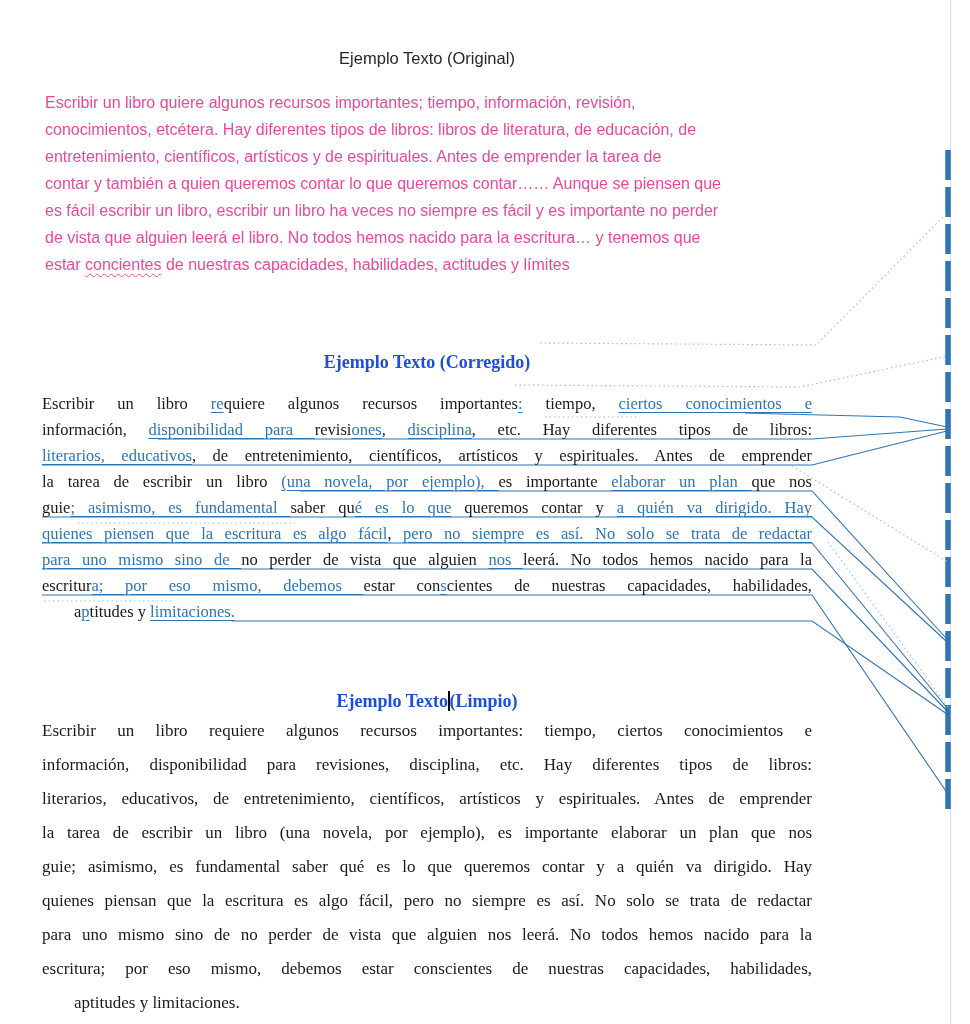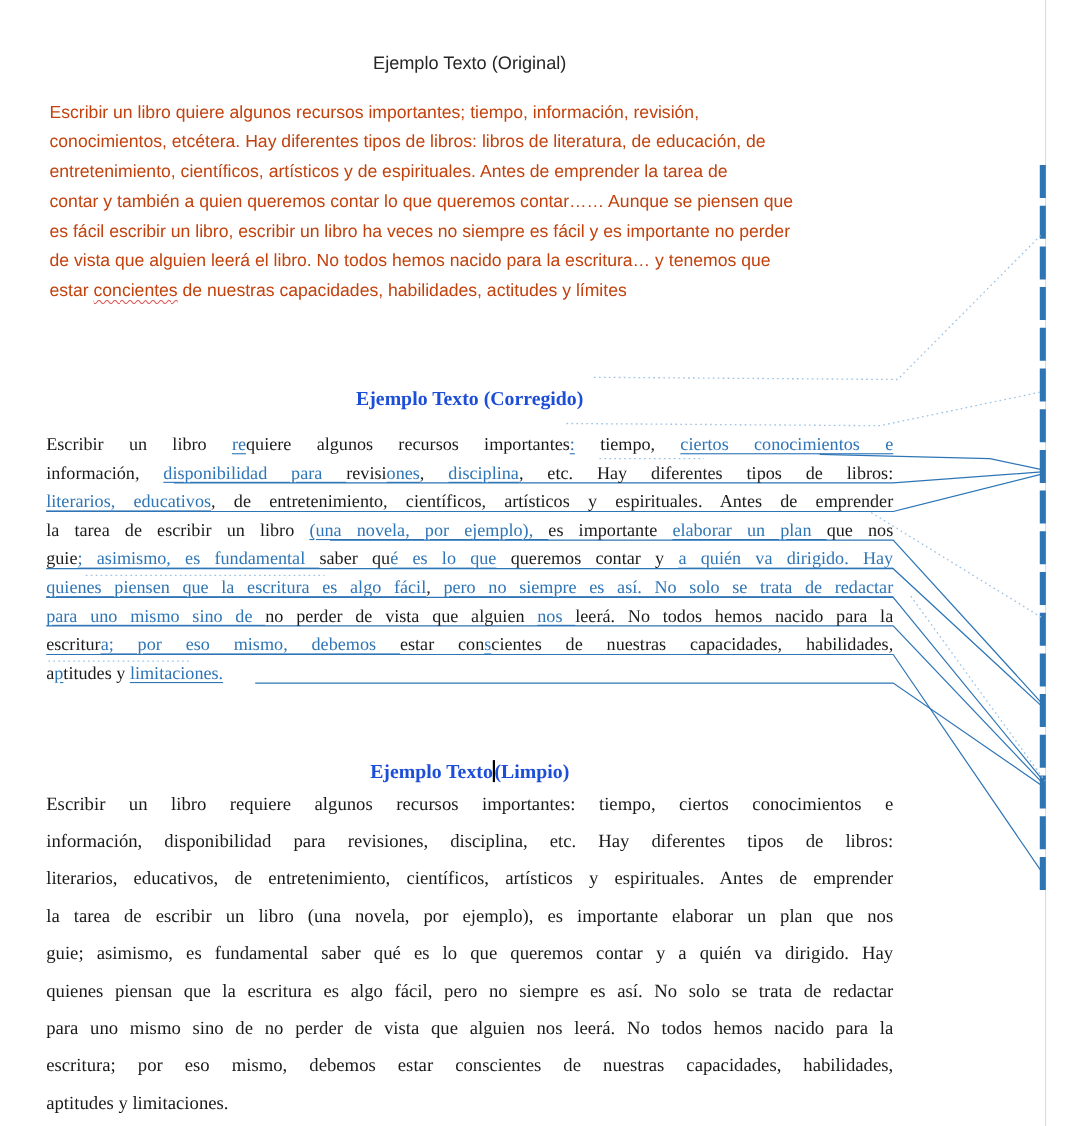--- a/index.html
+++ b/index.html
@@ -7,28 +7,28 @@
   .page{position:absolute;inset:0;background:#fff;}
   .overlay{position:absolute;top:0;left:0;pointer-events:none;}
 
   .title{position:absolute;left:42px;width:770px;text-align:center;margin:0;color:#262626;}
   .title-sans{top:47px;font:400 16.5px/22px "Liberation Sans",sans-serif;}
   .title-serif{font:700 18px/24px "Liberation Serif",serif;color:#1d4ed8;text-align:center;}
   .t-corr{top:350px;}
   .t-clean{top:674px;margin-top:15px;}
 
   .para{position:absolute;left:42px;width:770px;color:#1a1a1a;}
-  .para-sans{top:89px;font:16px/27px "Liberation Sans",sans-serif;color:#c2410c;width:758px;left:45px;}
+  .para-sans{top:89px;font:16px/27px "Liberation Sans",sans-serif;color:#ec4899;width:758px;left:45px;}
   .para-corr{top:391px;font:16.5px/26px "Liberation Serif",serif;}
   .para-clean{top:714px;font:17px/34px "Liberation Serif",serif;}
 
   .para-sans .line{height:27px;}
   .para-corr .line{height:26px;text-align:justify;text-align-last:justify;}
   .para-clean .line{height:34px;text-align:justify;text-align-last:justify;}
-  .line.last{text-align-last:left;}
+  .line.last{text-align-last:left;margin-left:32px;}
 
   .ins{color:#2E75B6;text-decoration:underline;text-decoration-color:#2E75B6;text-decoration-thickness:1px;text-underline-offset:3px;}
   .gram{border-bottom:1px solid #3f3f3f;}
   .gram-w{text-decoration:underline wavy #7FB3D9;text-decoration-thickness:1px;text-underline-offset:4px;}
   .spell{text-decoration:underline wavy #E06060;text-decoration-thickness:1px;text-underline-offset:3px;}
   .cursor{display:inline-block;width:1.5px;height:20px;background:#000;vertical-align:-4px;}
 </style>
 </head>
 <body>
 

